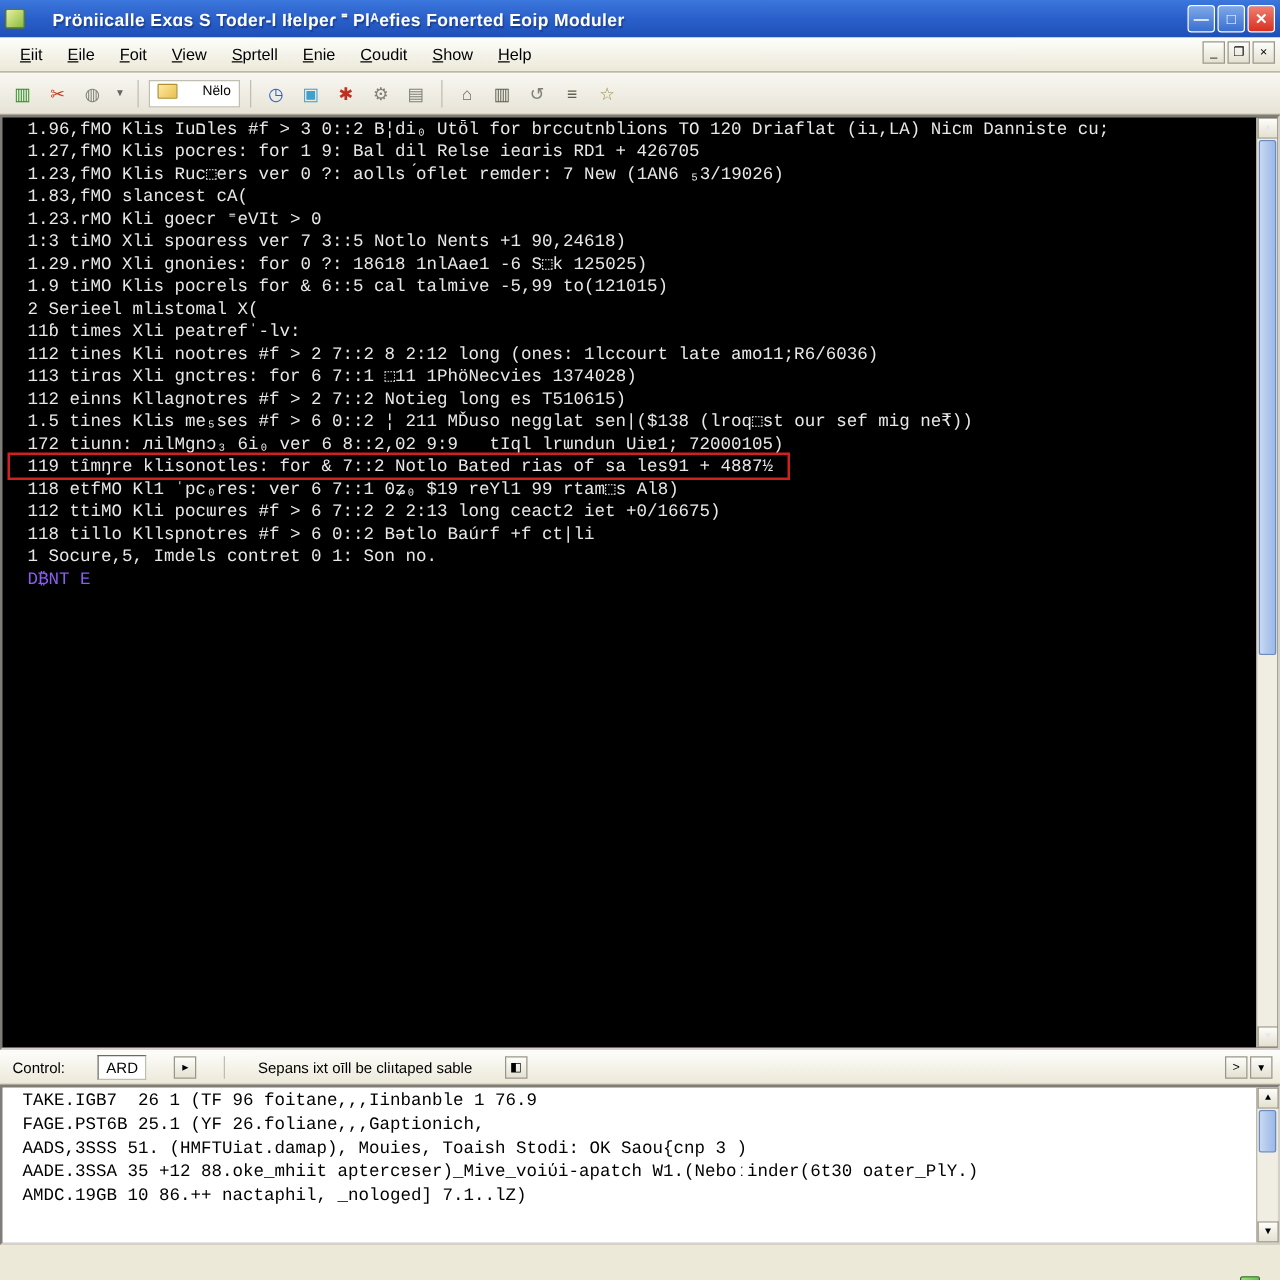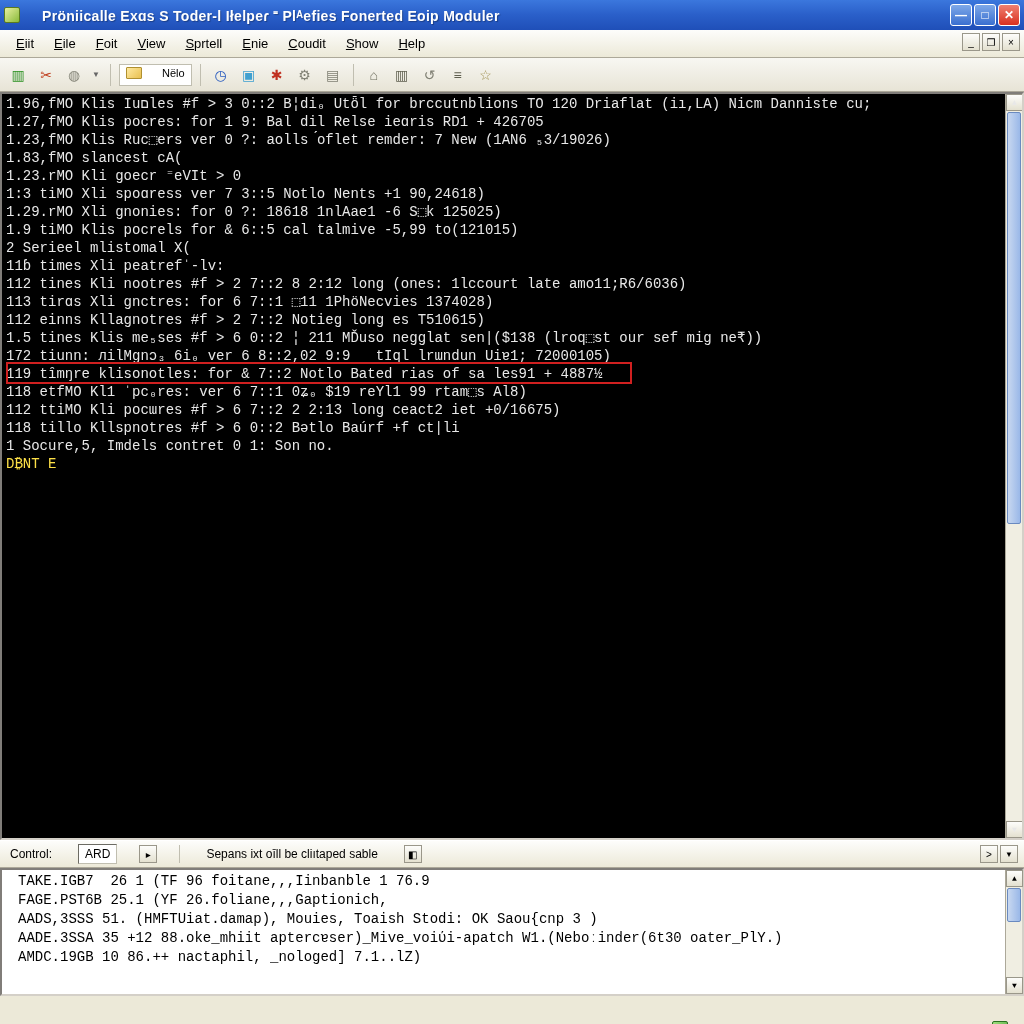--- a/index.html
+++ b/index.html
@@ -14,23 +14,23 @@
 .menubar { height: 28px; background: linear-gradient(to bottom,#fdfdfb,#ece9d8); border-bottom: 1px solid #aca899; display: flex; align-items: center; padding: 0 6px; position: relative; }
 .menubar .menu-item { padding: 4px 10px; cursor: pointer; font-size: 13px; }
 .menubar .menu-item u { text-decoration: underline; }
 .menubar .side-btns { position: absolute; right: 4px; top: 3px; display: flex; gap: 2px; }
 .menubar .side-btn { width: 18px; height: 18px; border: 1px solid #9a978a; background: linear-gradient(to bottom,#fdfdfb,#e4e1d0); font-size: 10px; display: flex; align-items: center; justify-content: center; cursor: pointer; }
 .toolbar { height: 34px; background: linear-gradient(to bottom,#f8f7f2,#e7e4d6); border-bottom: 1px solid #aca899; display: flex; align-items: center; padding: 0 6px; gap: 4px; }
 .tb-btn { width: 24px; height: 24px; border: 1px solid transparent; border-radius: 3px; display: flex; align-items: center; justify-content: center; cursor: pointer; font-size: 14px; }
 .tb-sep { width: 1px; height: 22px; background: #c0beb0; margin: 0 4px; }
 .tb-folder { display: flex; gap: 20px; padding: 2px 6px; border: 1px solid #c0beb0; background: #fff; height: 22px; font-size: 11px; cursor: pointer; }
 .console { position: relative; background: #000; color: #e8e8e8; font-family: "Lucida Console","Courier New",monospace; font-size: 14px; line-height: 18px; height: 748px; border: 2px inset #d4d0c8; margin: 0; overflow: hidden; }
-.console-inner { padding: 1px 4px; white-space: pre; }
+.console-inner { padding: 1px 20px; white-space: pre; }
 .console .hl { position: absolute; border: 2px solid #d02020; pointer-events: none; }
-.console .magenta { color: #fde047; }
+.console .magenta { color: #8b5cf6; }
 .console-scroll { position: absolute; right: 0; top: 0; width: 17px; height: 100%; background: #ece9d8; border-left: 1px solid #aca899; display: flex; flex-direction: column; }
 .sc-btn { width: 17px; height: 17px; background: linear-gradient(to bottom,#fdfdfb,#e4e1d0); border: 1px solid #9a978a; font-size: 8px; display: flex; align-items: center; justify-content: center; cursor: pointer; }
 .sc-track { flex: 1; background: #f0eee2; position: relative; }
 .sc-thumb { position: absolute; left: 1px; right: 1px; background: linear-gradient(to right,#c8d8f0,#9ab8e8); border: 1px solid #6a8ac0; border-radius: 2px; }
 .midbar { height: 28px; background: linear-gradient(to bottom,#fdfdfb,#ece9d8); border-top: 1px solid #fff; border-bottom: 1px solid #aca899; display: flex; align-items: center; padding: 0 6px; gap: 22px; font-size: 12px; }
 .mid-label { padding: 2px 4px; }
 .mid-field { background: #fff; border: 1px inset #c0beb0; padding: 2px 6px; min-width: 38px; }
 .mid-btn { width: 18px; height: 18px; border: 1px solid #9a978a; background: linear-gradient(to bottom,#fdfdfb,#e4e1d0); font-size: 10px; display: flex; align-items: center; justify-content: center; cursor: pointer; }
 .mid-right { margin-left: auto; display: flex; gap: 2px; }
 .bottom-panel { height: 128px; background: #fff; border: 2px inset #d4d0c8; position: relative; font-family: "Lucida Console","Courier New",monospace; font-size: 14px; line-height: 19px; color: #000; }

